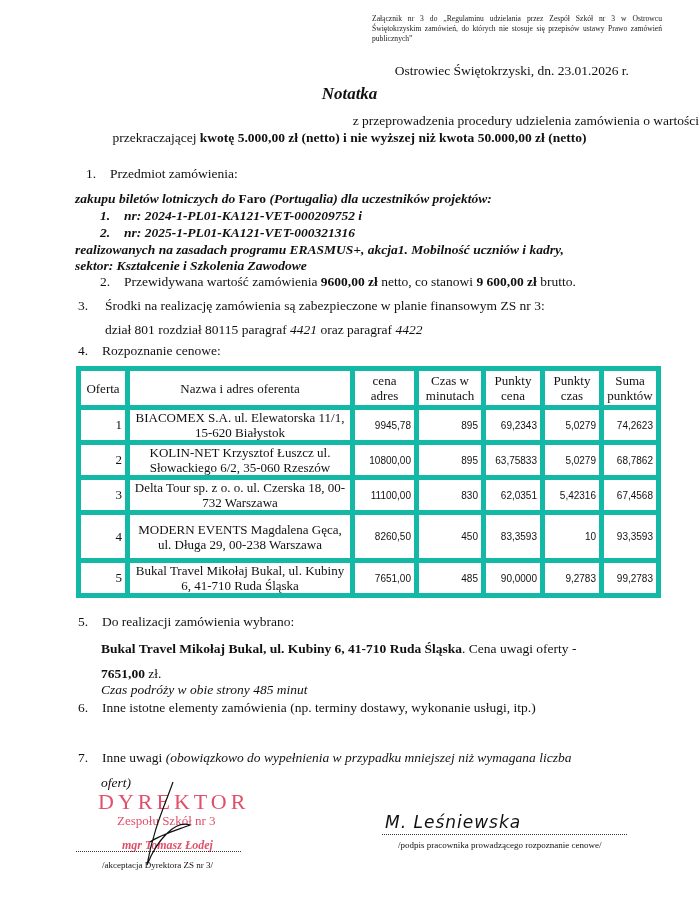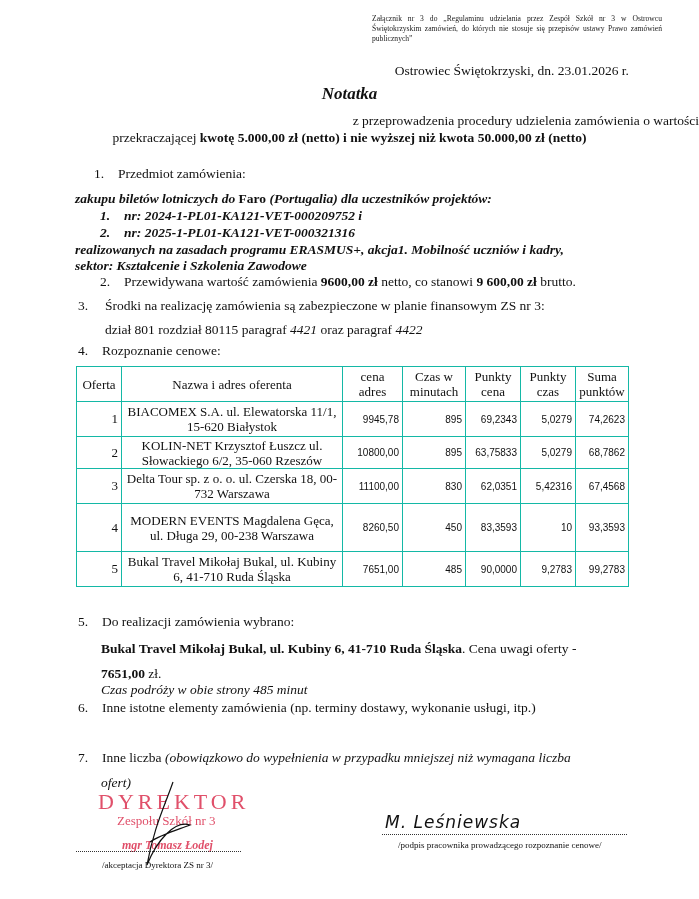--- a/index.html
+++ b/index.html
@@ -10,21 +10,21 @@
   .place-date { right:70px; top:63px; font-size:13.5px; }
   .title { left:0; width:699px; top:84px; text-align:center; font-size:17px; font-weight:bold; font-style:italic; }
   .sub1 { left:0; width:699px; top:113px; text-align:right; font-size:13.5px; }
   .sub2 { left:0; width:699px; top:130px; text-align:center; font-size:13.5px; }
   .txt { font-size:13.5px; white-space:nowrap; }
   .bi { font-weight:bold; font-style:italic; }
   .b { font-weight:bold; }
   .i { font-style:italic; }
   .num { display:inline-block; width:24px; }
   table.offers { position:absolute; left:76px; top:366px; border-collapse:collapse; font-size:13px; }
-  table.offers th, table.offers td { border:1px solid #14b8a6; padding:0 3px; }
+  table.offers th, table.offers td { border:5px solid #14b8a6; padding:0 3px; }
   table.offers th { font-weight:normal; text-align:center; line-height:15px; height:34px; }
   table.offers td.n { text-align:right; vertical-align:middle; }
   table.offers td.name { text-align:center; line-height:15px; }
   table.offers td.val { font-family:"Liberation Sans", sans-serif; font-size:10px; text-align:right; vertical-align:middle; }
   .stamp { color:#e0506a; font-family:"Liberation Serif", serif; }
   .stamp-title { left:98px; top:789px; font-size:22px; letter-spacing:4px; }
   .stamp-sub { left:117px; top:813px; font-size:13px; }
   .stamp-name { left:122px; top:838px; font-size:12px; font-style:italic; font-weight:bold; }
   .dots-left { left:76px; top:850px; width:165px; border-bottom:1px dotted #333; height:1px; }
   .cap-left { left:102px; top:860px; font-size:9px; }
@@ -36,21 +36,21 @@
 <body>
 
 <div class="abs hdr-note">Załącznik nr 3 do „Regulaminu udzielania przez Zespół Szkół nr 3 w Ostrowcu Świętokrzyskim zamówień, do których nie stosuje się przepisów ustawy Prawo zamówień publicznych”</div>
 <div class="abs txt place-date">Ostrowiec Świętokrzyski, dn. 23.01.2026 r.</div>
 <div class="abs title">Notatka</div>
 <div class="abs sub1">z przeprowadzenia procedury udzielenia zamówienia o wartości</div>
 <div class="abs sub2">
   <span>przekraczającej </span><span class="b">kwotę 5.000,00 zł (netto)  i nie wyższej niż kwota 50.000,00 zł (netto)</span>
 </div>
 
-<div class="abs txt" style="left:94px; top:166px;">
+<div class="abs txt" style="left:86px; top:166px;">
   <span class="num">1.</span><span>Przedmiot zamówienia:</span>
 </div>
 <div class="abs txt bi" style="left:75px; top:191px;">
   <span>zakupu biletów lotniczych do </span><span style="font-style:normal;">Faro</span><span> (Portugalia)  dla uczestników projektów:</span>
 </div>
 <div class="abs txt bi" style="left:100px; top:208px;">
   <span class="num">1.</span><span>nr: 2024-1-PL01-KA121-VET-000209752 i</span>
 </div>
 <div class="abs txt bi" style="left:100px; top:225px;">
   <span class="num">2.</span><span>nr: 2025-1-PL01-KA121-VET-000321316</span>
@@ -143,21 +143,21 @@
 <div class="abs txt" style="left:101px; top:666px;">
   <span class="b">7651,00</span><span> zł.</span>
 </div>
 
 <div class="abs txt" style="left:78px; top:700px;">
   <span class="num">6.</span><span>Inne istotne elementy zamówienia  (np. terminy dostawy, wykonanie usługi, itp.)</span>
 </div>
 <div class="abs txt i" style="left:101px; top:682px;">Czas podróży w obie strony 485 minut</div>
 
 <div class="abs txt" style="left:78px; top:750px;">
-  <span class="num">7.</span><span>Inne liczba  </span><span class="i">(obowiązkowo do wypełnienia w przypadku mniejszej niż wymagana liczba</span>
+  <span class="num">7.</span><span>Inne uwagi  </span><span class="i">(obowiązkowo do wypełnienia w przypadku mniejszej niż wymagana liczba</span>
 </div>
 <div class="abs txt i" style="left:101px; top:775px;">ofert)</div>
 
 <div class="abs stamp stamp-title">DYREKTOR</div>
 <div class="abs stamp stamp-sub">Zespołu Szkół nr 3</div>
 <div class="abs stamp stamp-name">mgr Tomasz Łodej</div>
 <svg class="abs" style="left:135px; top:780px;" width="60" height="90">
   <path d="M38 2 C30 25, 18 50, 12 85 C22 60, 40 40, 55 45 C42 50, 25 55, 15 62" stroke="#111" stroke-width="1.2" fill="none"></path>
 </svg>
 <div class="abs dots-left"></div>

